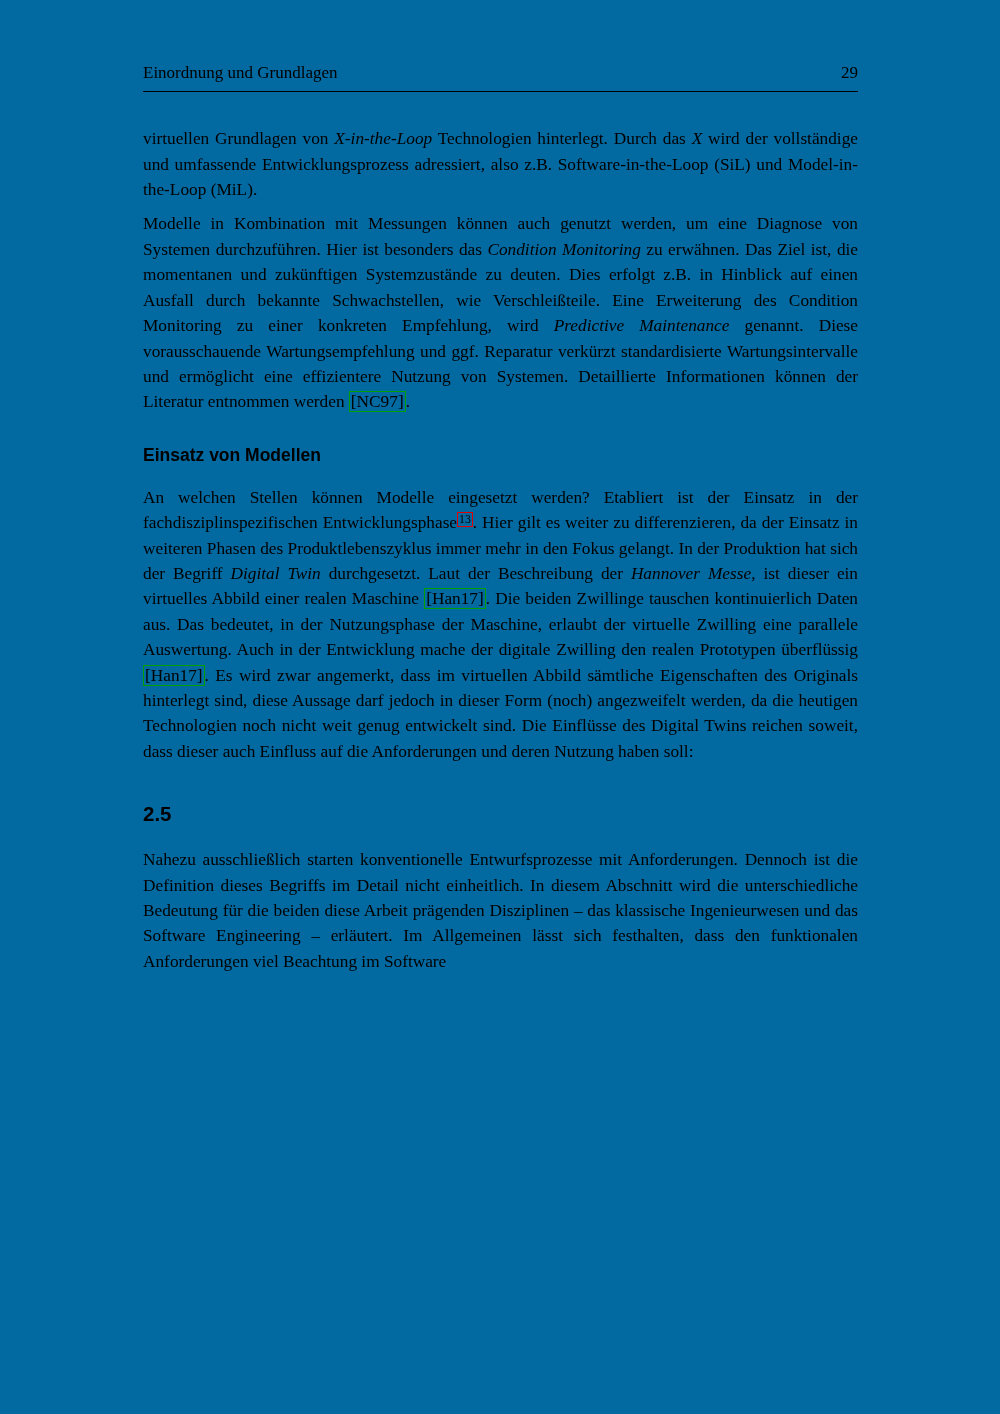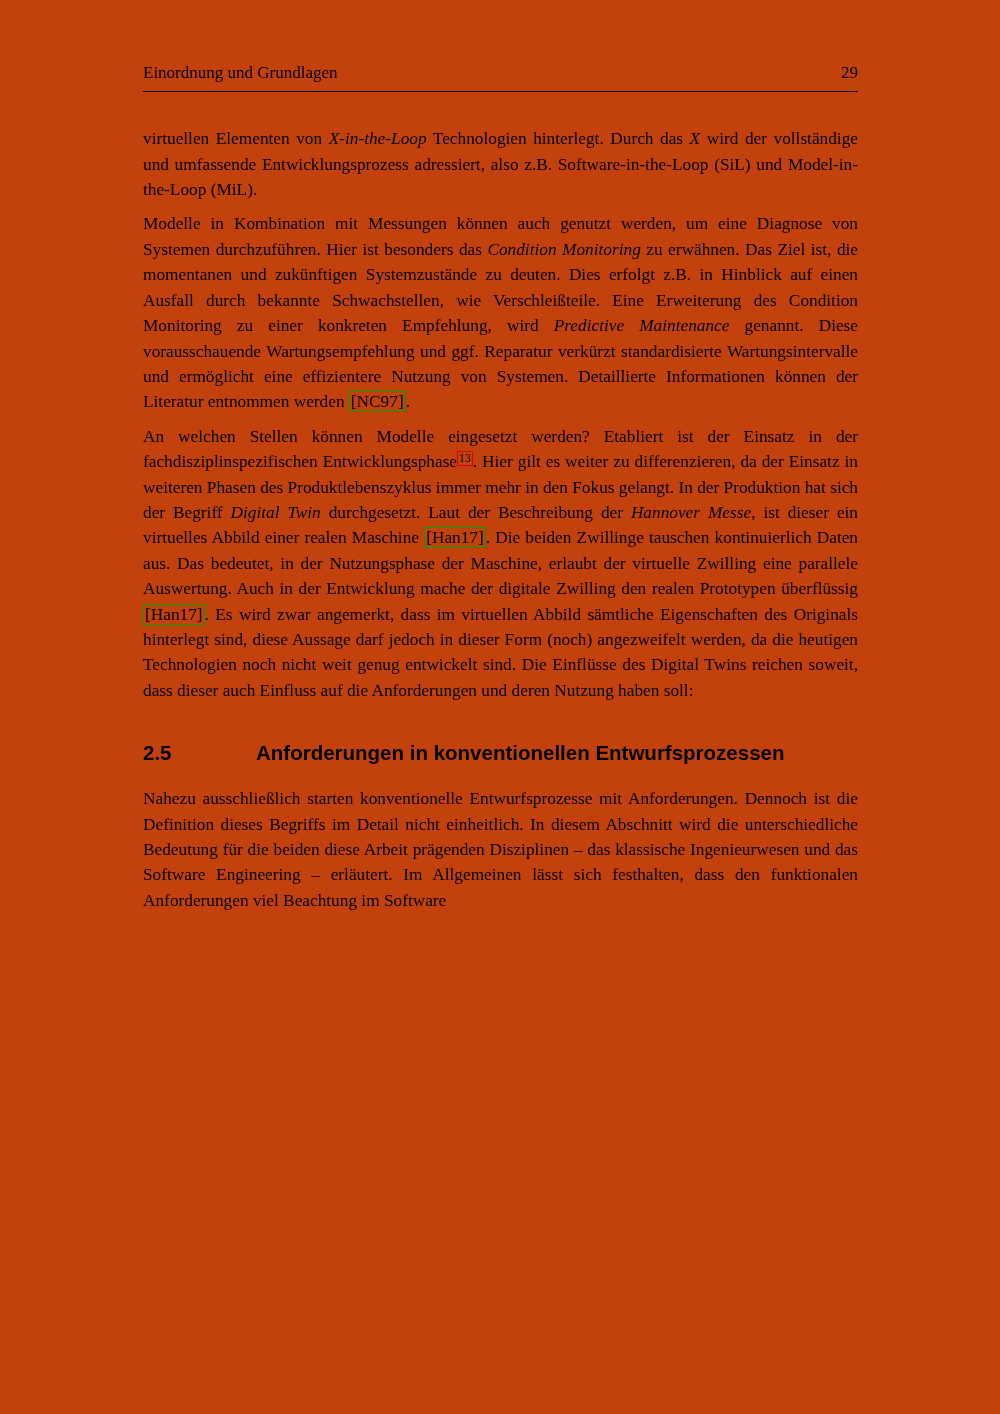--- a/index.html
+++ b/index.html
@@ -1,17 +1,17 @@
 <!DOCTYPE html>
 <html lang="de" style="--cite-border: #00A000; --link-border: #E00000;"><head>
 <meta charset="utf-8">
 <style>
   html, body { margin: 0; padding: 0; background: #ffffff; }
   .page {
-    width: 1000px; height: 1414px; background: #c2410c; color: #000000;
+    width: 1000px; height: 1414px; background: #0369a1; color: #000000;
     font-family: "Liberation Serif", "DejaVu Serif", serif;
     position: relative; box-sizing: border-box;
     padding: 62px 142px 0 143px;
     overflow: hidden;
   }
   .page-header {
     display: flex; justify-content: space-between; align-items: baseline;
     font-size: 17px; line-height: 1.25;
     border-bottom: 1.3px solid #000; padding-bottom: 8px;
   }
@@ -24,21 +24,21 @@
     font-family: "Liberation Sans", "DejaVu Sans", sans-serif;
     font-weight: bold; font-size: 17.5px; margin: 30px 0 19px 0;
   }
   .quote {
     font-style: italic; font-size: 17.3px; line-height: 25.4px;
     text-align: justify; margin: 14px 0 14px 0;
     padding-left: 50px; padding-right: 46px;
   }
   .section-heading {
     display: flex; font-family: "Liberation Sans", "DejaVu Sans", sans-serif;
-    font-weight: bold; font-size: 20.5px; margin: 38px 0 21px 0; gap: 38px;
+    font-weight: bold; font-size: 20.5px; margin: 38px 0 21px 0;
   }
   .sec-num { flex: 0 0 75px; width: 75px; }
   .seg-i { font-style: italic; margin-top: 42px; }
   .seg-sc { font-variant: small-caps; }
   .seg-cite {
     border: 1px solid var(--cite-border, #00A000);
     padding: 0 1px; white-space: nowrap;
   }
   .seg-fnref {
     border: 1px solid var(--link-border, #E00000);
@@ -57,30 +57,30 @@
 <body>
 
 <div class="page">
 
   <header class="page-header">
     <span>Einordnung und Grundlagen</span>
     <span>29</span>
   </header>
 
   <main>
-    <p class="para first"><span>virtuellen Elementen von </span><span class="seg-i">X-in-the-Loop</span><span> Technologien hinterlegt. Durch das </span><span class="seg-i">X</span><span> wird der vollständige und umfassende Entwicklungsprozess adressiert, also z.B. Software-in-the-Loop (SiL) und Model-in-the-Loop (MiL).</span></p>
+    <p class="para first"><span>virtuellen Grundlagen von </span><span class="seg-i">X-in-the-Loop</span><span> Technologien hinterlegt. Durch das </span><span class="seg-i">X</span><span> wird der vollständige und umfassende Entwicklungsprozess adressiert, also z.B. Software-in-the-Loop (SiL) und Model-in-the-Loop (MiL).</span></p>
     <p class="para"><span>Modelle in Kombination mit Messungen können auch genutzt werden, um eine Diagnose von Systemen durchzuführen. Hier ist besonders das </span><span class="seg-i">Condition Monitoring</span><span> zu erwähnen. Das Ziel ist, die momentanen und zukünftigen Systemzustände zu deuten. Dies erfolgt z.B. in Hinblick auf einen Ausfall durch bekannte Schwachstellen, wie Verschleißteile. Eine Erweiterung des Condition Monitoring zu einer konkreten Empfehlung, wird </span><span class="seg-i">Predictive Maintenance</span><span> genannt. Diese vorausschauende Wartungsempfehlung und ggf. Reparatur verkürzt standardisierte Wartungsintervalle und ermöglicht eine effizientere Nutzung von Systemen. Detaillierte Informationen können der Literatur entnommen werden </span><span class="seg-cite">[NC97]</span><span>.</span></p>
 
+    <h3 class="subheading">Einsatz von Modellen</h3>
 
     <p class="para"><span>An welchen Stellen können Modelle eingesetzt werden? Etabliert ist der Einsatz in der fachdisziplinspezifischen Entwicklungsphase</span><span class="seg-fnref">13</span><span>. Hier gilt es weiter zu differenzieren, da der Einsatz in weiteren Phasen des Produktlebenszyklus immer mehr in den Fokus gelangt. In der Produktion hat sich der Begriff </span><span class="seg-i">Digital Twin</span><span> durchgesetzt. Laut der Beschreibung der </span><span class="seg-i">Hannover Messe</span><span>, ist dieser ein virtuelles Abbild einer realen Maschine </span><span class="seg-cite">[Han17]</span><span>. Die beiden Zwillinge tauschen kontinuierlich Daten aus. Das bedeutet, in der Nutzungsphase der Maschine, erlaubt der virtuelle Zwilling eine parallele Auswertung. Auch in der Entwicklung mache der digitale Zwilling den realen Prototypen überflüssig </span><span class="seg-cite">[Han17]</span><span>. Es wird zwar angemerkt, dass im virtuellen Abbild sämtliche Eigenschaften des Originals hinterlegt sind, diese Aussage darf jedoch in dieser Form (noch) angezweifelt werden, da die heutigen Technologien noch nicht weit genug entwickelt sind. Die Einflüsse des Digital Twins reichen soweit, dass dieser auch Einfluss auf die Anforderungen und deren Nutzung haben soll:</span></p>
 
 
 
     <h2 class="section-heading">
       <span class="sec-num">2.5</span>
-      <span class="sec-title">Anforderungen in konventionellen Entwurfsprozessen</span>
     </h2>
 
     <p class="para"><span>Nahezu ausschließlich starten konventionelle Entwurfsprozesse mit Anforderungen. Dennoch ist die Definition dieses Begriffs im Detail nicht einheitlich. In diesem Abschnitt wird die unterschiedliche Bedeutung für die beiden diese Arbeit prägenden Disziplinen – das klassische Ingenieurwesen und das Software Engineering – erläutert. Im Allgemeinen lässt sich festhalten, dass den funktionalen Anforderungen viel Beachtung im Software</span></p>
   </main>
 
 
 </div>
 
 </body></html>

